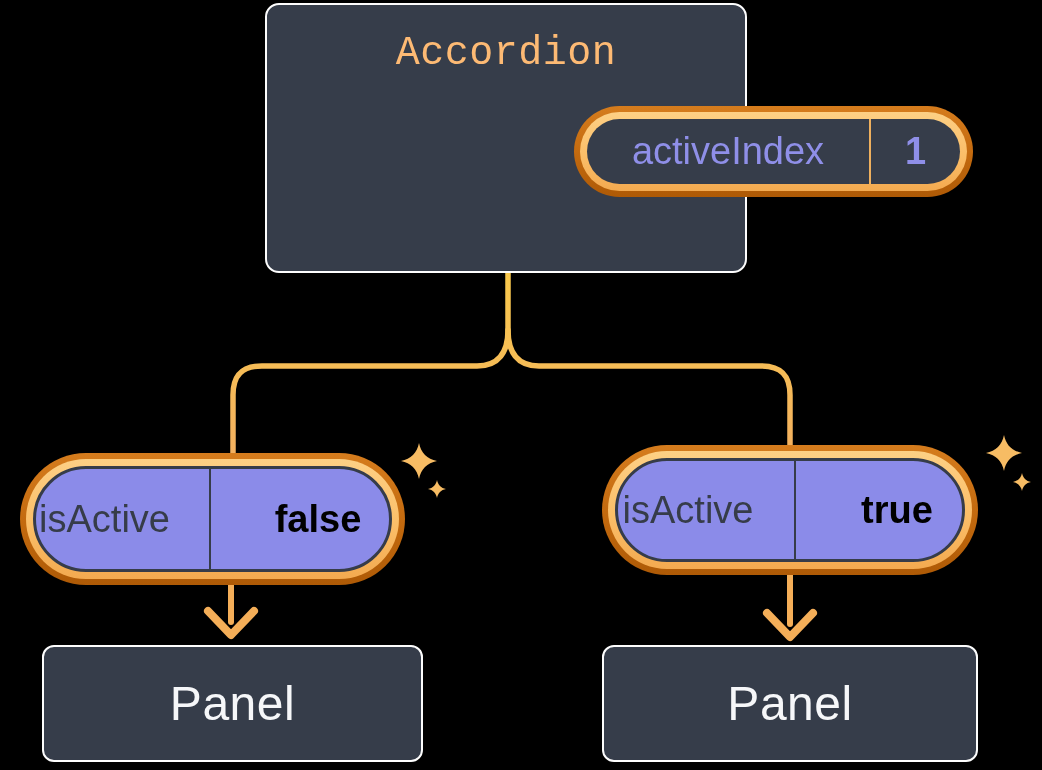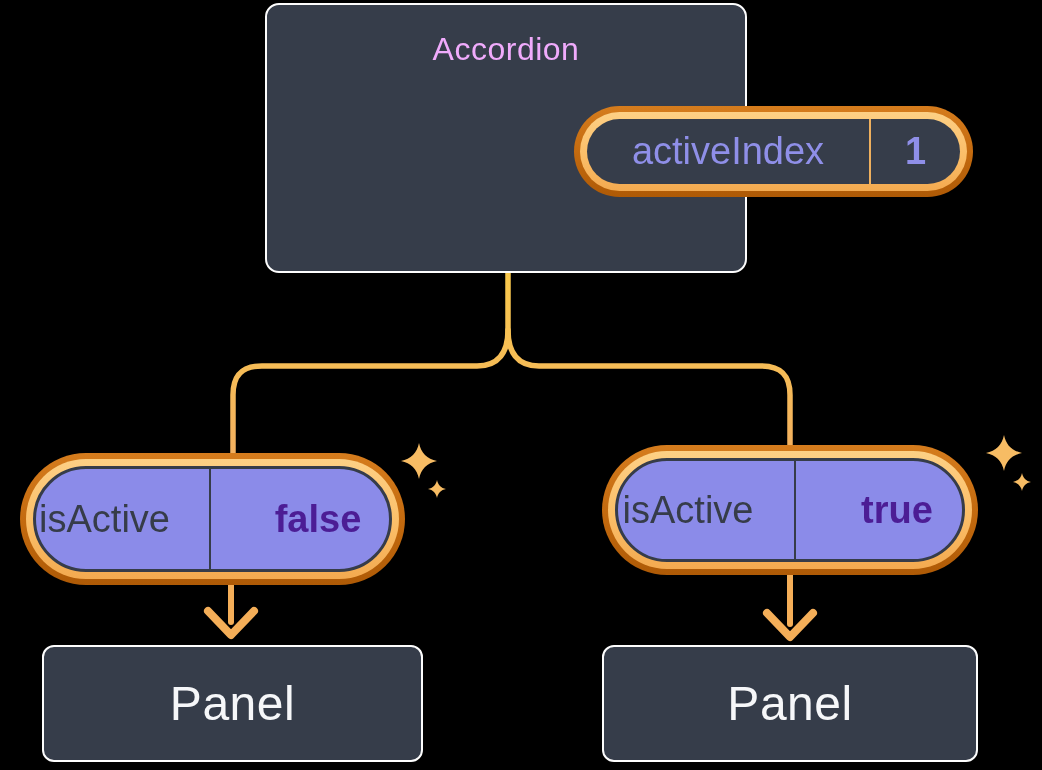--- a/index.html
+++ b/index.html
@@ -10,21 +10,21 @@
   .stage svg.overlay { position:absolute; left:0; top:0; }
 
   .component-box {
     position:absolute; box-sizing:border-box;
     background:#363D4A; border:2px solid #FDFDFD;
     display:flex; align-items:center; justify-content:center;
   }
   #accordion-box { left:265px; top:3px; width:482px; height:270px; border-radius:14px; display:block; }
   .component-title {
     position:absolute; left:0; right:0; top:26px; text-align:center;
-    color:#f0abfc; font-size:32px; letter-spacing:0.5px;
+    color:#fdba74; font-size:40px; letter-spacing:0.5px;font-family:Liberation Mono, monospace;
   }
   .panel-box { border-radius:12px; }
   #panel-left  { left:42px;  top:645px; width:381px; height:117px; }
   #panel-right { left:602px; top:645px; width:376px; height:117px; }
   .panel-title { color:#F6F7F9; font-size:48px; letter-spacing:0.5px; }
 
   .pill { position:absolute; box-sizing:border-box; }
   #state-pill { left:307px; top:101px; width:399px; height:91px; }
   #prop-pill-left  { left:20px;  top:453px; width:385px; height:132px; }
   #prop-pill-right { left:602px; top:445px; width:376px; height:130px; }
@@ -44,21 +44,21 @@
   .pill-core.dark { background:#363D4A; }
   .pill-core.purple { background:#8B8BE9; border:3px solid #363C49;gap:36px; }
 
   .pill-label { flex:1; display:flex; align-items:center; justify-content:center; font-size:38px; }
   .pill-value { display:flex; align-items:center; justify-content:center; font-size:38px; font-weight:bold; }
   .pill-sep { width:2px; }
 
   .pill-core.dark .pill-label, .pill-core.dark .pill-value { color:#8F8FE8; }
   .pill-core.dark .pill-sep { background:#EFB05E; }
   .pill-core.purple .pill-label { color:#363C49; }
-  .pill-core.purple .pill-value { color:#4c1d95; }
+  .pill-core.purple .pill-value { color:#000000; }
   .pill-core.purple .pill-sep { background:#363C49; }
 
   #state-pill .pill-value { width:89px; }
   #prop-pill-left .pill-value { width:142px; }
   #prop-pill-right .pill-value { width:130px; }
 </style>
 </head>
 <body>
 
 <div class="stage">

